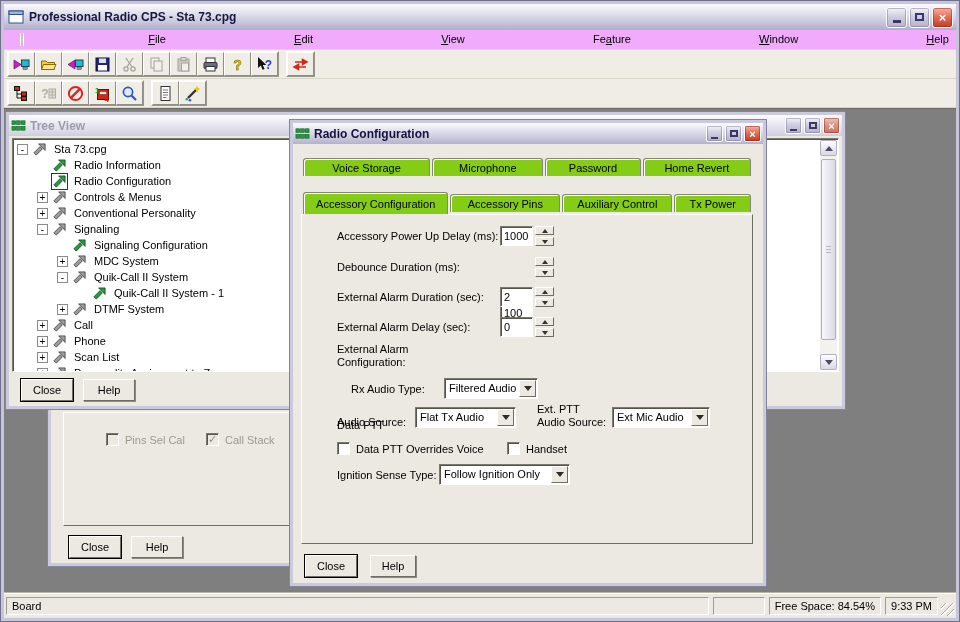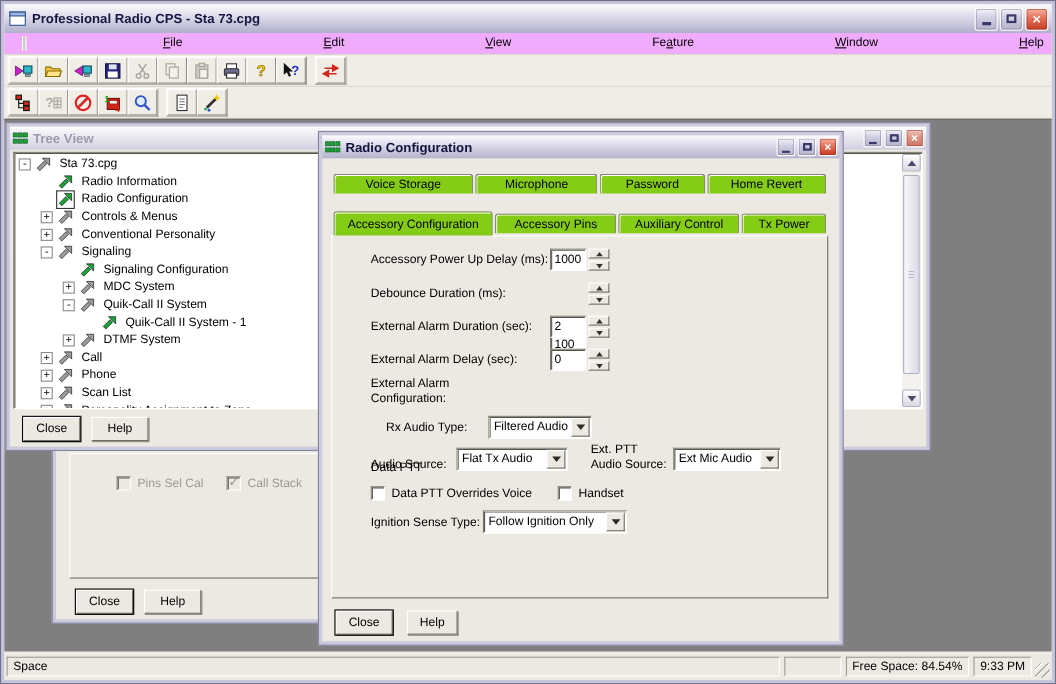--- a/index.html
+++ b/index.html
@@ -684,21 +684,21 @@
             <div class="dlg-btns">
               <span class="btn default">Close</span>
               <span class="btn" style="width:46px">Help</span>
             </div>
           </div>
         </div>
 
       </div>
 
       <div class="statusbar">
-        <span class="sb-pane sb-ready">Space</span>
+        <span class="sb-pane sb-ready">Board</span>
         <span class="sb-pane sb-empty"></span>
         <span class="sb-pane">Free Space: 84.54%</span>
         <span class="sb-pane">9:33 PM</span>
         <span class="sb-grip"></span>
       </div>
 
     </div>
   </div>
 </div>
 

